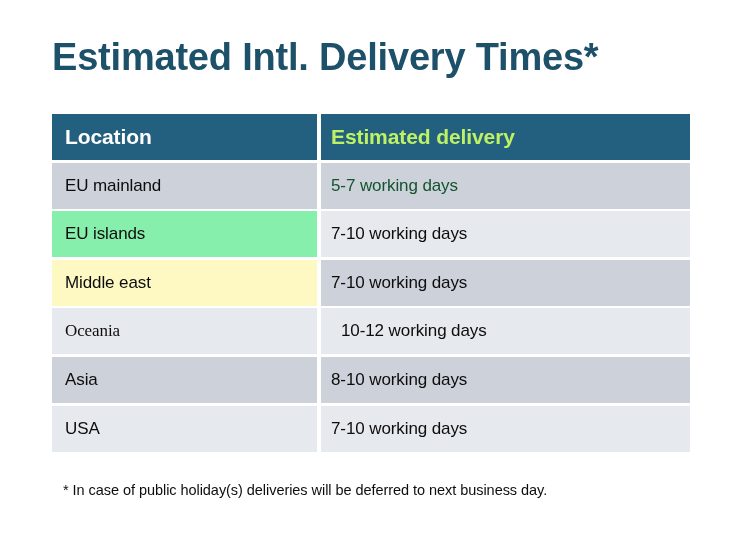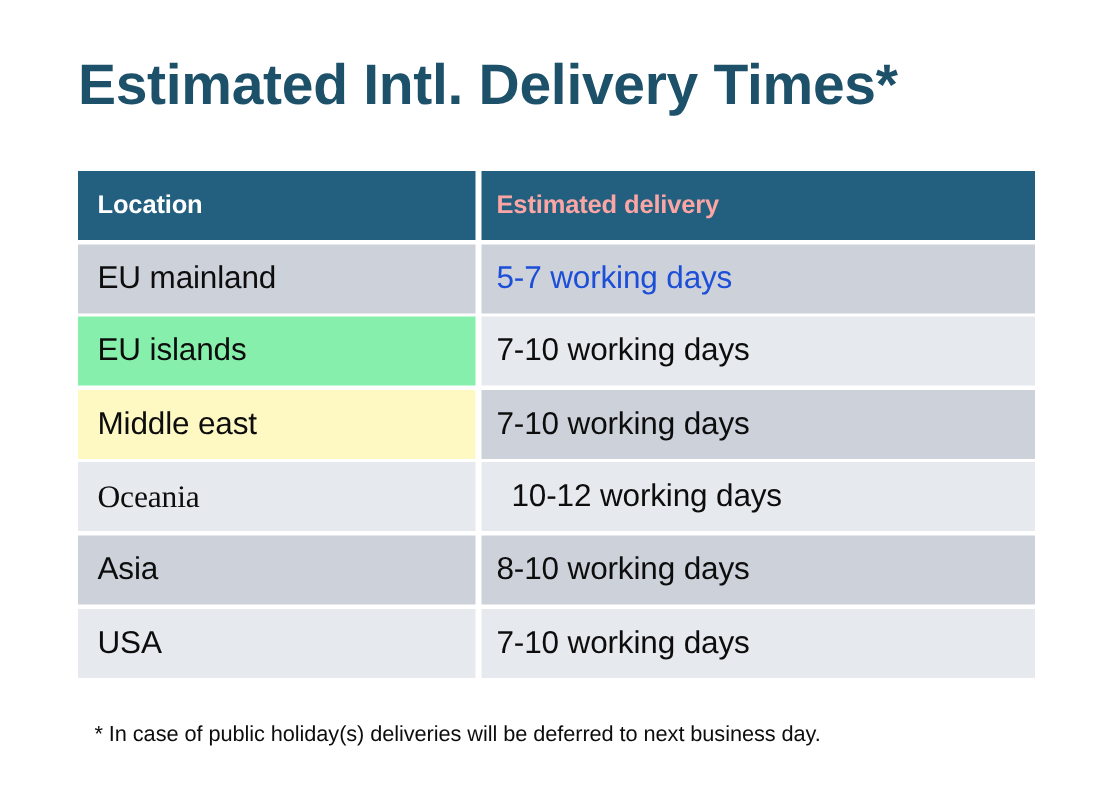--- a/index.html
+++ b/index.html
@@ -71,33 +71,33 @@
 
   .cell-delivery {
     width: 369px;
     padding-left: 10px;
   }
 
   
   .row-header .cell {
     background: #23607f;
     color: #ffffff;
-    font-size: 17px;
+    font-size: 21px;
     font-weight: 700;
     letter-spacing: -0.1px;
   }
   .row-header {
     height: 46px;
     margin-bottom: 2.6px;
   }
 
   
   .row-body .cell {
     color: #0d0d0d;
-    font-size: 21px;
+    font-size: 17px;
     font-weight: 400;
     letter-spacing: -0.1px;
   }
   .row-odd .cell  { background: #ccd1da; }
   .row-even .cell { background: #e6e9ed; }
 
   
   .footnote {
     position: absolute;
     left: 63px;
@@ -114,26 +114,26 @@
 <body style="background: rgb(255, 255, 255);">
 
 <div class="page">
 
   <div class="title" style="color: rgb(29, 80, 105);">Estimated Intl. Delivery Times*</div>
 
   <div class="table">
 
     <div class="row row-header">
       <div class="cell cell-location" style="background: rgb(35, 96, 127); color: rgb(255, 255, 255);">Location</div>
-      <div class="cell cell-delivery" style="background: rgb(35, 96, 127); color: #fca5a5;">Estimated delivery</div>
+      <div class="cell cell-delivery" style="background: rgb(35, 96, 127); color: #bef264;">Estimated delivery</div>
     </div>
 
     <div class="row row-body row-odd">
       <div class="cell cell-location" style="background: rgb(204, 209, 218); color: rgb(13, 13, 13);">EU mainland</div>
-      <div class="cell cell-delivery" style="background: rgb(204, 209, 218); color: #1d4ed8;">5-7 working days</div>
+      <div class="cell cell-delivery" style="background: rgb(204, 209, 218); color: #14532d;">5-7 working days</div>
     </div>
 
     <div class="row row-body row-even">
       <div class="cell cell-location" style="background: #86efac; color: rgb(13, 13, 13);">EU islands</div>
       <div class="cell cell-delivery" style="background: rgb(230, 233, 237); color: rgb(13, 13, 13);">7-10 working days</div>
     </div>
 
     <div class="row row-body row-odd">
       <div class="cell cell-location" style="background: #fef9c3; color: rgb(13, 13, 13);">Middle east</div>
       <div class="cell cell-delivery" style="background: rgb(204, 209, 218); color: rgb(13, 13, 13);">7-10 working days</div>

